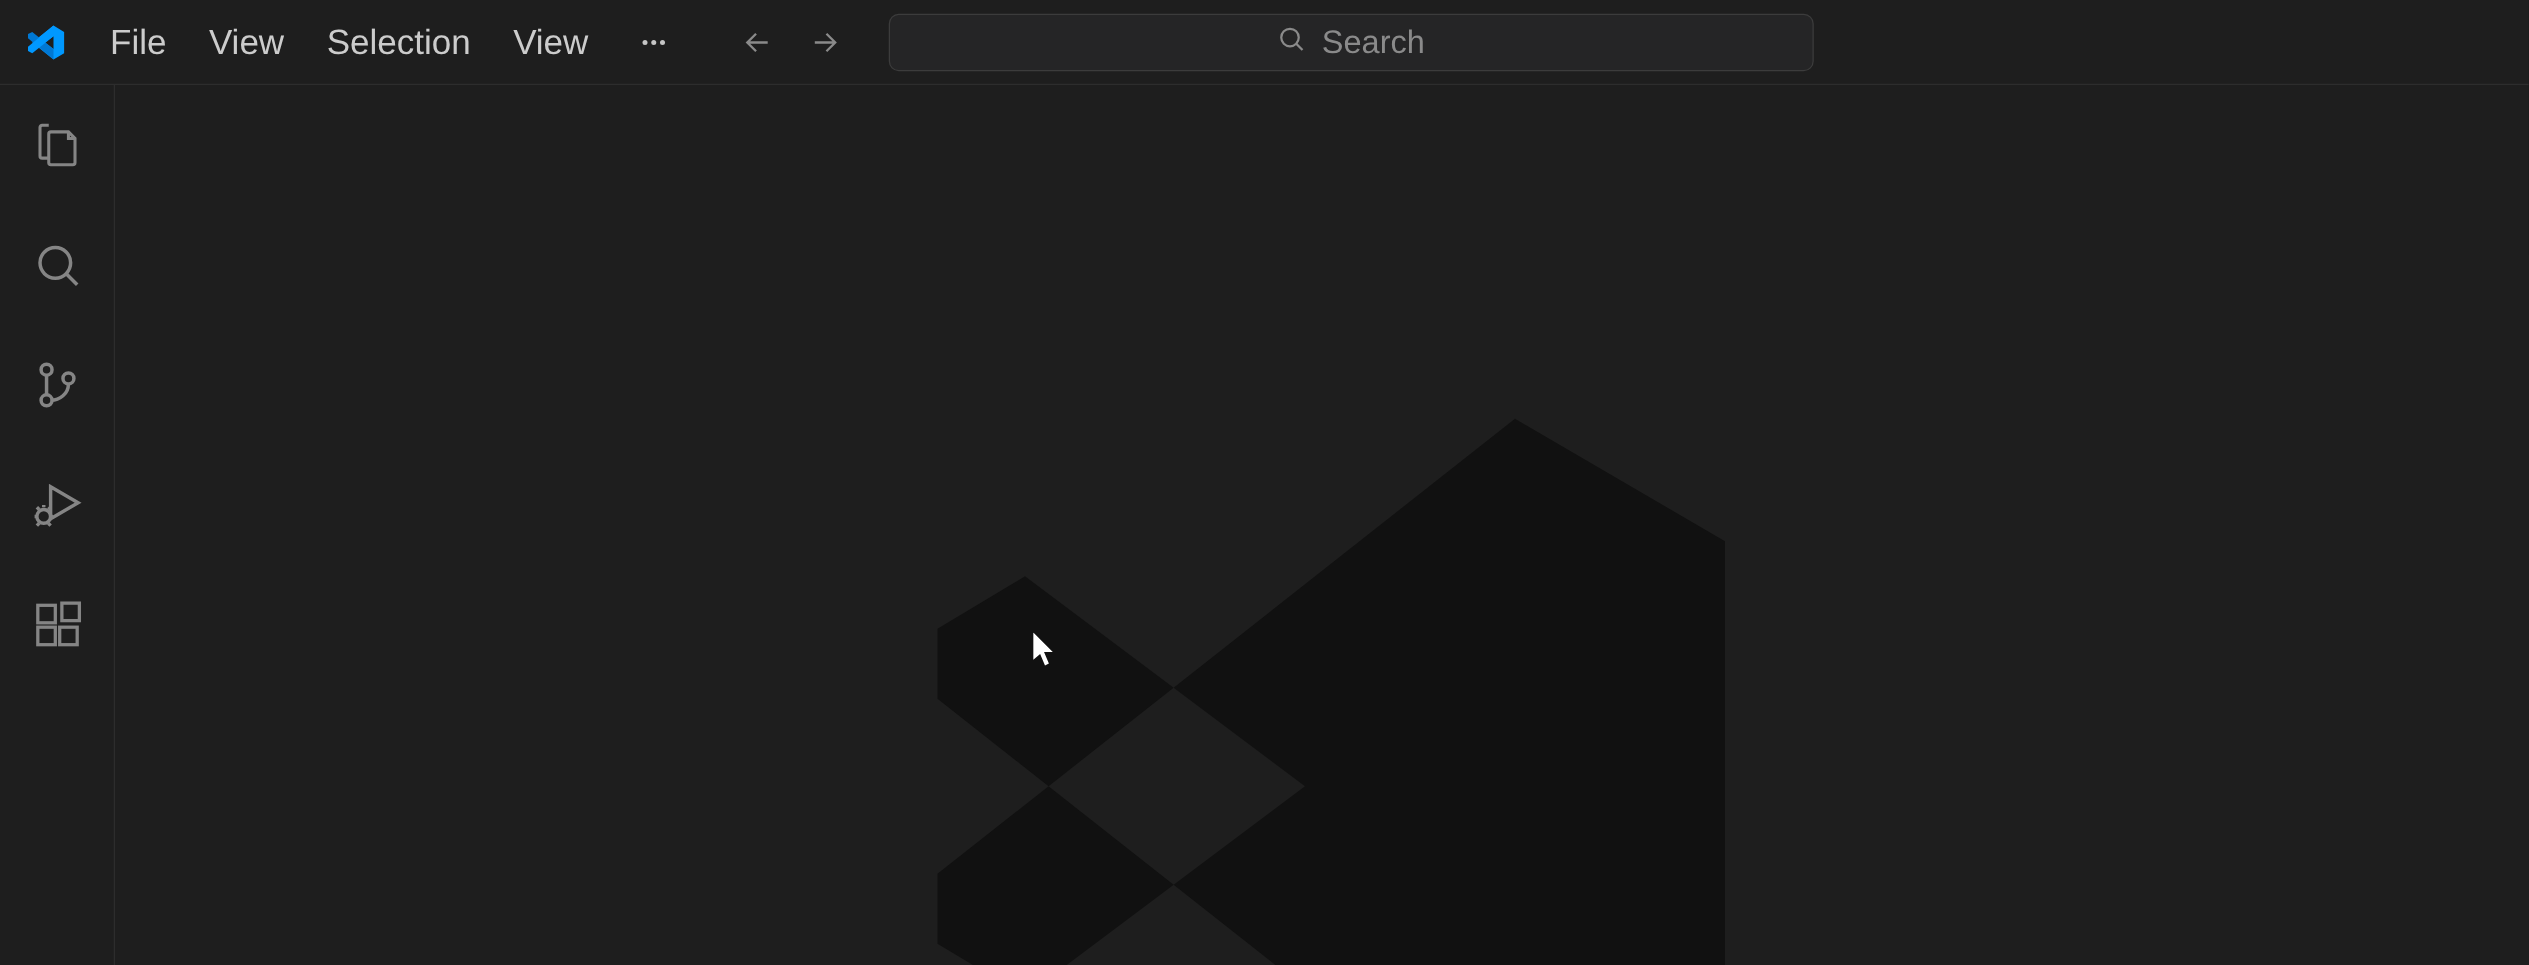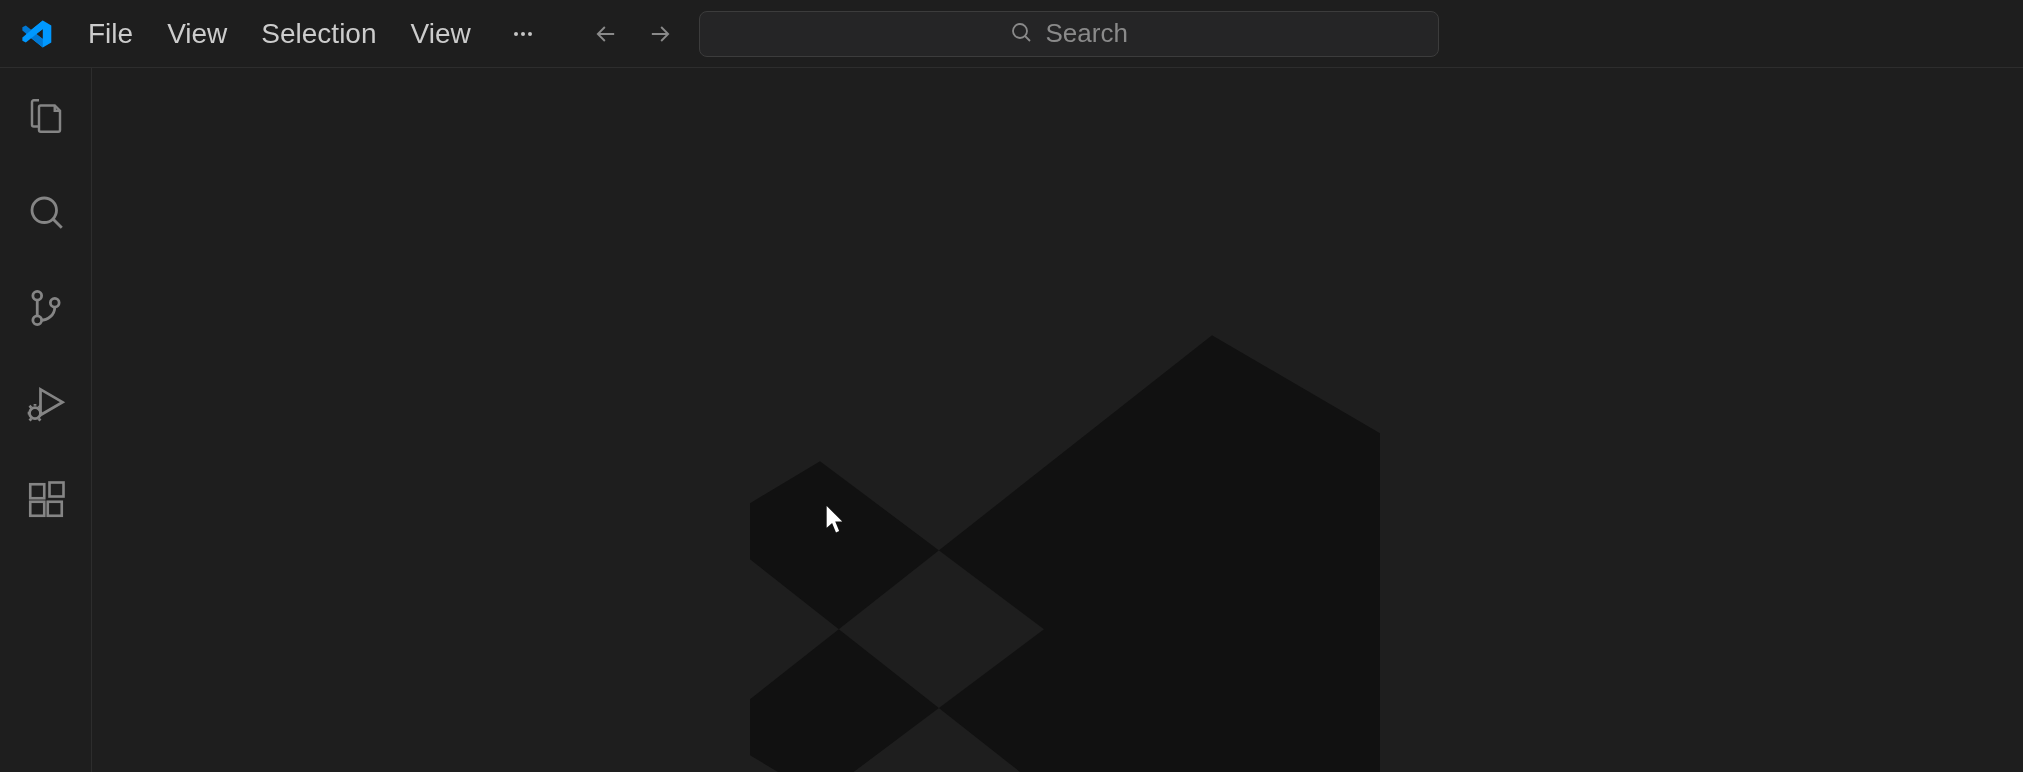--- a/index.html
+++ b/index.html
@@ -52,21 +52,21 @@
   .search-box {
     flex: 0 0 740px;
     height: 46px;
     background: #252526;
     border: 1px solid #3c3c3c;
     border-radius: 8px;
     display: flex;
     align-items: center;
     justify-content: center;
     gap: 12px;
-    margin-left: 16px;
+    margin-left: 28px;
   }
   .search-placeholder {
     color: #8a8a8a;
     font-size: 26px;
   }
   .body-area {
     display: flex;
     height: calc(100% - 68px);
   }
   .activity-bar {

